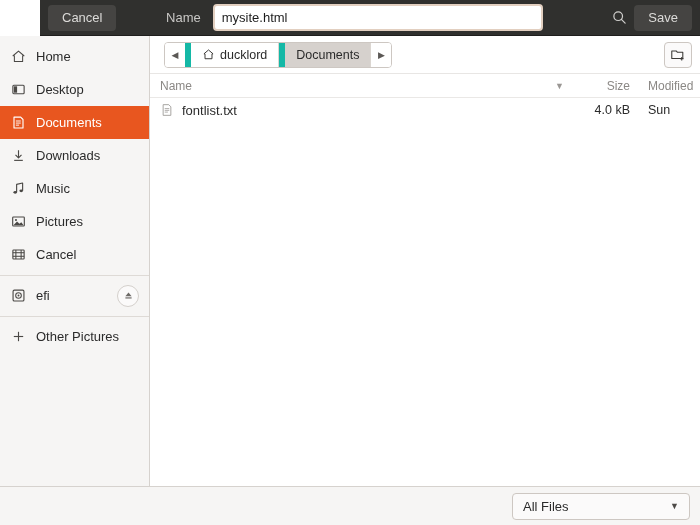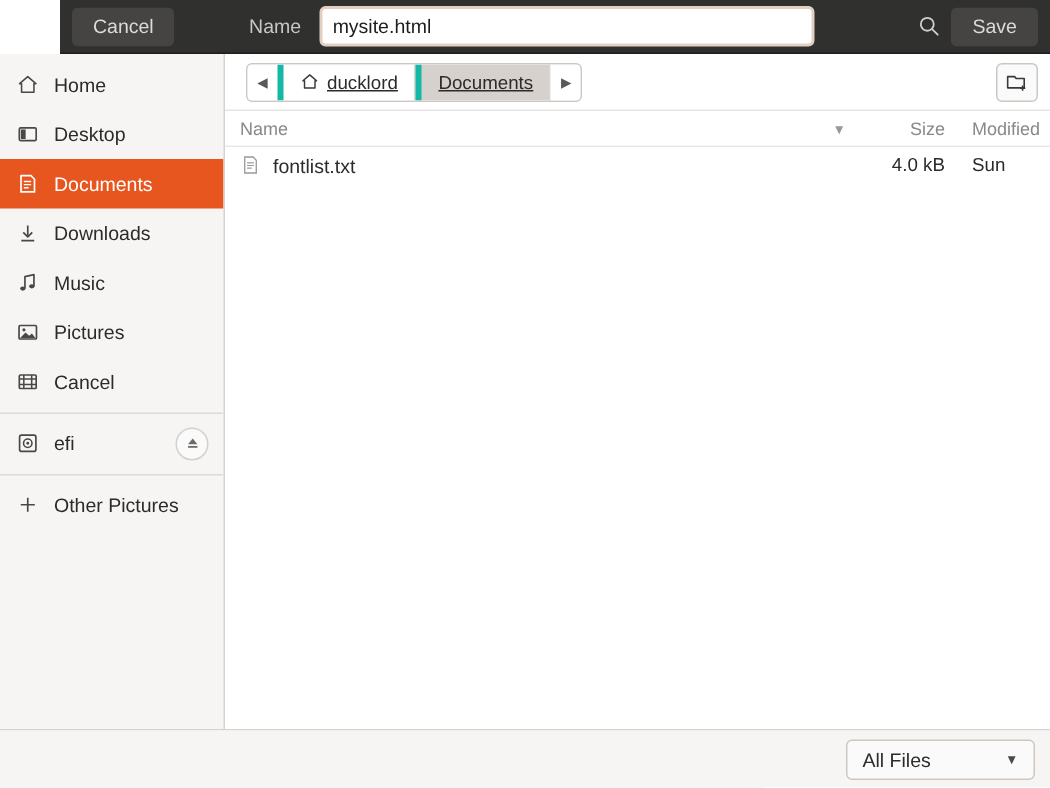--- a/index.html
+++ b/index.html
@@ -161,24 +161,23 @@
     font-size: 9px;
   }
   .crumb {
     display: flex; align-items: center; gap: 5px;
     padding: 0 11px;
     height: 100%;
     font-size: 12.5px;
     color: #2b2b2b;
     background: #ffffff;
     cursor: pointer;
-    border-left: 4px solid #14b8a6;
+    border-left: 6px solid #14b8a6;
     border-right: 1px solid #dbd6d1;
     white-space: nowrap;
-    text-decoration: underline;
   }
   .crumb.active { background: #d6d1cd; }
   .newfolder-btn {
     margin-left: auto;
     width: 28px; height: 26px;
     border: 1px solid #cdc7c2;
     border-radius: 4px;
     background: #fbfafa;
     display: flex; align-items: center; justify-content: center;
     cursor: pointer;
@@ -210,21 +209,21 @@
   .fr-mod  { width: 62px; flex: 0 0 62px; padding-left: 10px; font-size: 12.5px;}
 
   
   .footer {
     height: 38px; flex: 0 0 38px;
     background: #f6f5f4;
     display: flex; align-items: center; justify-content: flex-end;
     padding: 0 10px;
   }
   .filter-select {
-    width: 126px; height: 27px;
+    width: 178px; height: 27px;
     border: 1px solid #cdc7c2;
     border-radius: 4px;
     background: #fbfafa;
     display: flex; align-items: center;
     padding: 0 10px;
     font-size: 13px;
     color: #2b2b2b;
     cursor: pointer;
   }
   .filter-chev { margin-left: auto; font-size: 9px; color: #4d4a47; }

